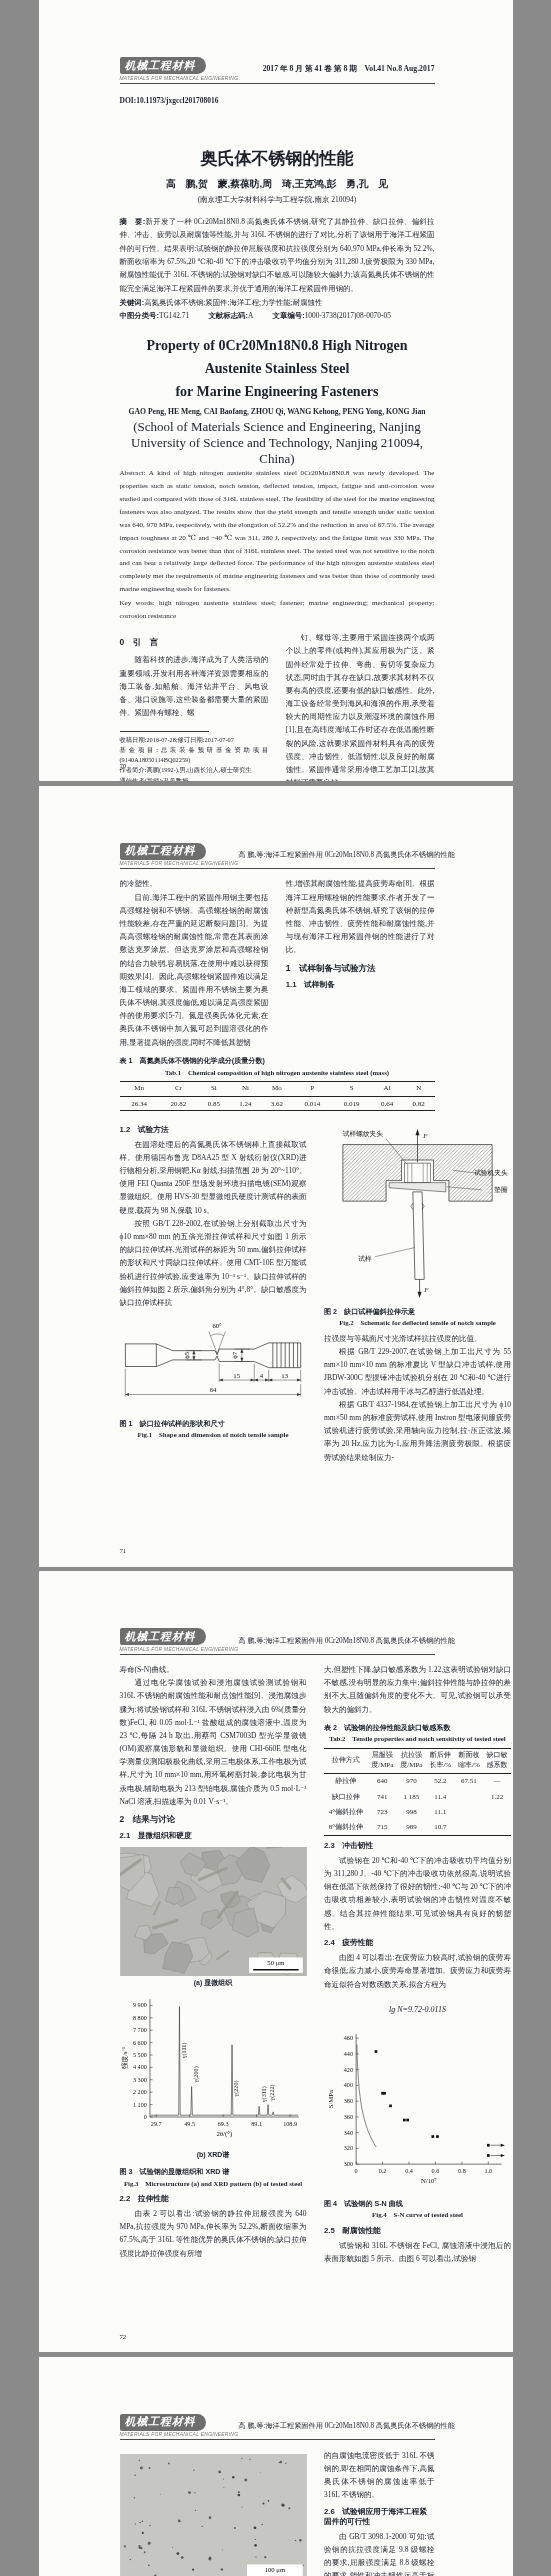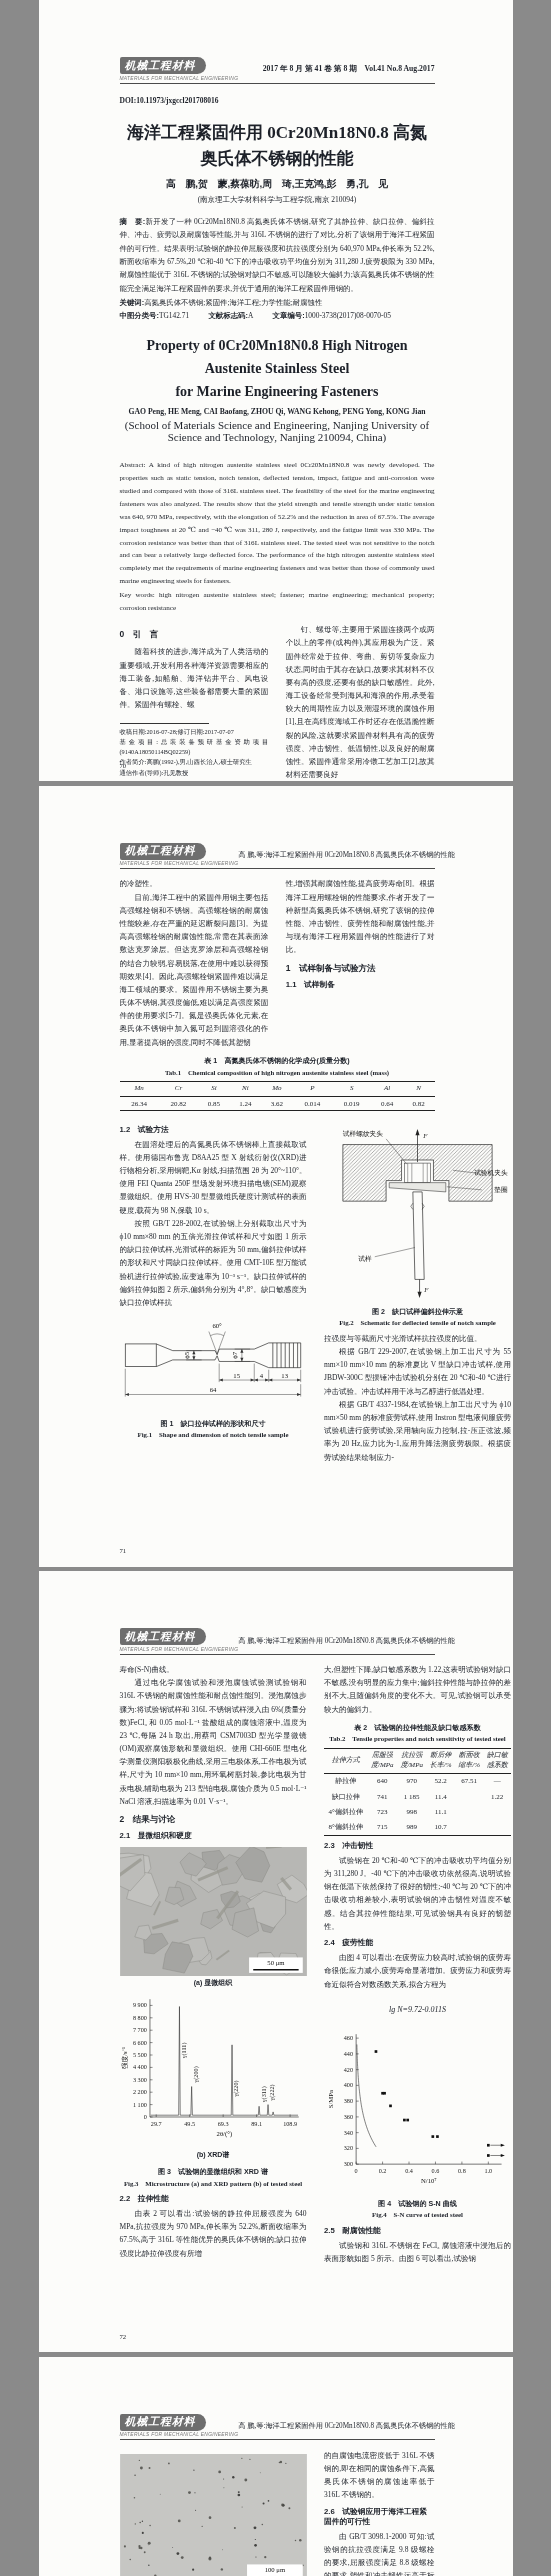--- a/index.html
+++ b/index.html
@@ -13,36 +13,36 @@
   .doi{margin-top:12.4px;font-size:7.5px;font-weight:bold;}
   .title{text-align:center;font-size:17px;font-weight:bold;line-height:1.5;margin:15.5px 0 5.2px;}
   .authors{text-align:center;font-size:9.8px;font-family:"Liberation Sans",sans-serif;font-weight:bold;margin:6.2px 0 4.1px;}
   .affil{text-align:center;font-size:7.5px;margin-bottom:10.3px;}
   .abs{font-size:7.4px;line-height:1.8;text-align:justify;}
   .b{font-weight:bold;font-family:"Liberation Sans",sans-serif;}
   .kw,.clc{font-size:7.4px;margin-top:3.1px;}
   .clc .gap{display:inline-block;width:17.5px;}
   .entitle{text-align:center;font-size:14px;font-weight:bold;line-height:1.65;margin:12.4px 0 4.1px;}
   .enauth{text-align:center;font-size:7.7px;font-weight:bold;margin:3.1px 0;}
-  .enaffil{text-align:center;font-size:11px;margin-bottom:16px;}
+  .enaffil{text-align:center;font-size:13px;margin-bottom:0;}
   .enabs,.enkw{font-size:7.1px;line-height:1.82;text-align:justify;}
   .enkw{margin-top:1px;}
   .cols{display:flex;gap:17.5px;margin-top:8.2px;}
   .col{width:187px;}
   .para{text-indent:2em;text-align:justify;font-size:7.5px;line-height:1.76;margin:0;}
   .cont{text-indent:0;}
   .sec{font-family:"Liberation Sans",sans-serif;font-size:8.5px;margin:6.2px 0 4.1px;font-weight:bold;}
   .subsec{font-family:"Liberation Sans",sans-serif;font-size:7.7px;margin:5.2px 0 3.1px;font-weight:bold;}
   .fnrule{width:89px;border-top:0.6px solid #333;margin-top:11.3px;margin-bottom:3.1px;}
   .fn{font-size:6.3px;line-height:1.62;text-align:justify;}
   .pnum{position:absolute;bottom:12.4px;left:81px;font-size:6.7px;}
-  .tcap{text-align:center;font-weight:bold;font-family:"Liberation Sans",sans-serif;font-size:7.1px;margin-top:7.2px;}
+  .tcap{font-weight:bold;font-family:"Liberation Sans",sans-serif;font-size:7.1px;margin-top:7.2px;}
   .tcap-en{text-align:center;font-weight:bold;font-size:6.8px;margin:1.5px 0 3.6px;}
   table.three{width:100%;border-collapse:collapse;border-top:0.9px solid #222;border-bottom:0.9px solid #222;font-size:7px;}
-  .three th{border-bottom:0.6px solid #222;font-weight:normal;padding:2.1px 1px;white-space:pre-line;line-height:1.4;text-align:center;font-style:italic;}
+  .three th{border-bottom:0.6px solid #222;font-weight:normal;padding:2.1px 1px;white-space:pre-line;line-height:1.4;text-align:center;}
   .three td{padding:2.6px 1px;text-align:center;}
   .eq{text-align:center;font-style:italic;font-size:8px;margin:14px 0;}
   .figwrap{margin:5.2px 0 2.1px;}
   .subcap{text-align:center;font-weight:bold;font-family:"Liberation Sans",sans-serif;font-size:7px;margin:2.1px 0 5.2px;}
   .tk{font-size:12px;fill:#222;font-family:"Liberation Serif",serif;}
   .axl{font-size:13px;fill:#111;font-family:"Liberation Serif",serif;}
   .svglab{font-size:13px;fill:#111;font-family:"Liberation Serif",serif;}
   svg{display:block;}
 </style>
 </head>
@@ -51,21 +51,21 @@
 <div class="page">
  <div class="inner">
   <div class="hdr">
     <div>
       <div class="logo-cn">机械工程材料</div>
       <div class="logo-en">MATERIALS  FOR  MECHANICAL  ENGINEERING</div>
     </div>
     <div class="issue">2017 年 8 月 第 41 卷 第 8 期　Vol.41 No.8 Aug.2017</div>
   </div>
   <div class="doi">DOI:10.11973/jxgccl201708016</div>
-  <h1 class="title"><span>海洋工程紧固件用 0Cr20Mn18N0.8 高氮</span><br><span>奥氏体不锈钢的性能</span></h1>
+  <h1 class="title"><br><span>奥氏体不锈钢的性能</span></h1>
   <div class="authors">高　鹏,贺　蒙,蔡葆昉,周　琦,王克鸿,彭　勇,孔　见</div>
   <div class="affil">(南京理工大学材料科学与工程学院,南京 210094)</div>
   <div class="abs"><span class="b">摘　要:</span><span>新开发了一种 0Cr20Mn18N0.8 高氮奥氏体不锈钢,研究了其静拉伸、缺口拉伸、偏斜拉伸、冲击、疲劳以及耐腐蚀等性能,并与 316L 不锈钢的进行了对比,分析了该钢用于海洋工程紧固件的可行性。结果表明:试验钢的静拉伸屈服强度和抗拉强度分别为 640,970 MPa,伸长率为 52.2%,断面收缩率为 67.5%,20 ℃和-40 ℃下的冲击吸收功平均值分别为 311,280 J,疲劳极限为 330 MPa,耐腐蚀性能优于 316L 不锈钢的;试验钢对缺口不敏感,可以随较大偏斜力;该高氮奥氏体不锈钢的性能完全满足海洋工程紧固件的要求,并优于通用的海洋工程紧固件用钢的。</span></div>
   <div class="kw"><span class="b">关键词:</span><span>高氮奥氏体不锈钢;紧固件;海洋工程;力学性能;耐腐蚀性</span></div>
   <div class="clc">
     <span class="b">中图分类号:</span><span>TG142.71</span><span class="gap"></span>
     <span class="b">文献标志码:</span><span>A</span><span class="gap"></span>
     <span class="b">文章编号:</span><span>1000-3738(2017)08-0070-05</span>
   </div>
   <h2 class="entitle"><span>Property of 0Cr20Mn18N0.8 High Nitrogen Austenite Stainless Steel</span><br><span>for Marine Engineering Fasteners</span></h2>

